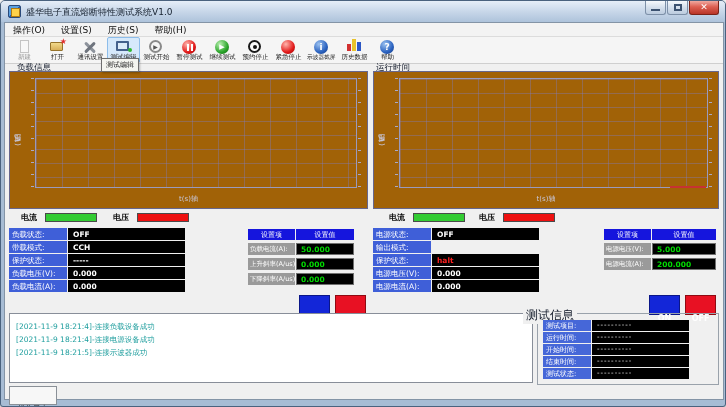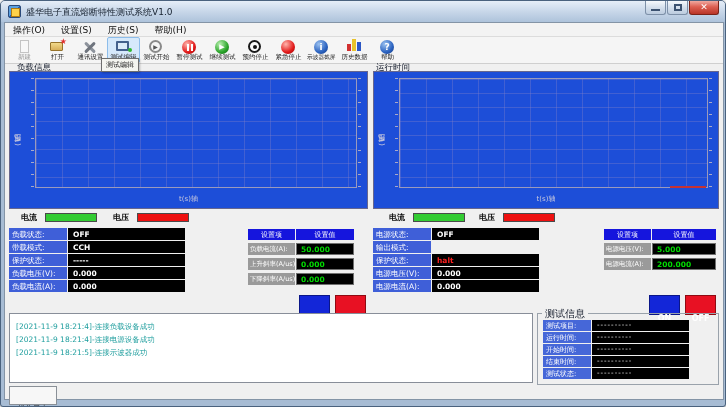--- a/index.html
+++ b/index.html
@@ -52,21 +52,21 @@
   .i-target:after { content:""; position:absolute; left:3px; top:3px; width:4px; height:4px; background:#111; border-radius:50%; }
   .i-bar { position:absolute; bottom:1px; width:4px; }
   .i-bar.b1 { left:1px; height:7px; background:#d23030; }
   .i-bar.b2 { left:6px; height:12px; background:#e8c22a; }
   .i-bar.b3 { left:11px; height:9px; background:#2b56c4; }
 
   .tooltip { position:absolute; left:100px; top:57px; padding:1px 4px; background:#f4f5f0; border:1px solid #6e6e6e; font-size:7px; color:#222; z-index:40; box-shadow:1px 1px 2px rgba(0,0,0,.25); }
 
   
   .group-label { position:absolute; font-size:8.5px; color:#101828;font-family:Liberation Serif, serif; }
-  .chart { position:absolute; top:70px; height:138px; background:#1d4ed8; border:1px solid #67678e; }
+  .chart { position:absolute; top:70px; height:138px; background:#a16207; border:1px solid #67678e; }
   .chart .plot { position:absolute; left:25px; right:10px; top:6px; bottom:20px; border:1px solid #9a9abd;
     background-image:
       repeating-linear-gradient(to right, rgba(125,125,200,.38) 0 1px, transparent 1px 26px),
       repeating-linear-gradient(to bottom, rgba(125,125,200,.38) 0 1px, transparent 1px 14px); }
   .yticks { position:absolute; width:3px; top:6px; bottom:20px;
     background:repeating-linear-gradient(to bottom,#a9a9c8 0 1px, transparent 1px 12px); }
   .yticks.left { left:21px; } .yticks.right { right:6px; }
   .ylabel { position:absolute; left:3px; top:50%; transform:translateY(-50%) rotate(180deg); writing-mode:vertical-rl; font-size:7px; color:#c9c9de; letter-spacing:1px; }
   .xlabel { position:absolute; left:0; right:0; bottom:4px; text-align:center; font-size:7px; color:#c9c9de; }
   .red-stub { position:absolute; right:12px; bottom:20px; width:36px; height:2px; background:#c63232; }
@@ -92,21 +92,21 @@
 
   .btn-on, .btn-off { position:absolute; top:294px; width:31px; height:14px; color:#fff; font-size:8px; font-weight:bold; text-align:center; padding-top:18px; }
   .btn-on { background:#1326d8; border:1px solid #0a1688; }
   .btn-off { background:#e81123; border:1px solid #8f0a12; }
 
   
   .logbox { position:absolute; left:8px; top:312px; width:524px; height:70px; background:#fff; border:1px solid #888e99; padding:6px 0 12px 6px; }
   .logline { font-size:7.5px; color:#1f9e9e; line-height:13px; white-space:nowrap; }
 
   .tinfo-frame { position:absolute; left:536px; top:312px; width:182px; height:72px; border:1px solid #9aa2ab; }
-  .tinfo-title { position:absolute; left:541px; top:306px; font-size:10px; color:#101828; background:#f0f0f0; padding:0 3px; }
+  .tinfo-title { position:absolute; left:522px; top:306px; font-size:12px; color:#101828; background:#f0f0f0; padding:0 3px; }
   .tinfo-rows { position:absolute; left:542px; top:319px; width:146px; display:flex; flex-direction:column; gap:1px; }
   .trow { display:flex; gap:1px; height:11px; }
   .tlabel { width:48px; background:#4667d8; color:#fff; font-size:7px; padding:1px 0 0 3px; white-space:nowrap; }
   .tvalue { flex:1; background:#000; color:#e8e8e8; font-size:7px; padding:1px 0 0 5px; letter-spacing:1px; }
 
   .bottom-tab { position:absolute; left:8px; top:385px; width:48px; height:13px; background:#f7f7f7; border:1px solid #8a9097; font-size:7.5px; text-align:center; padding-top:17px; color:#222; }
 </style>
 </head>
 <body>
 

